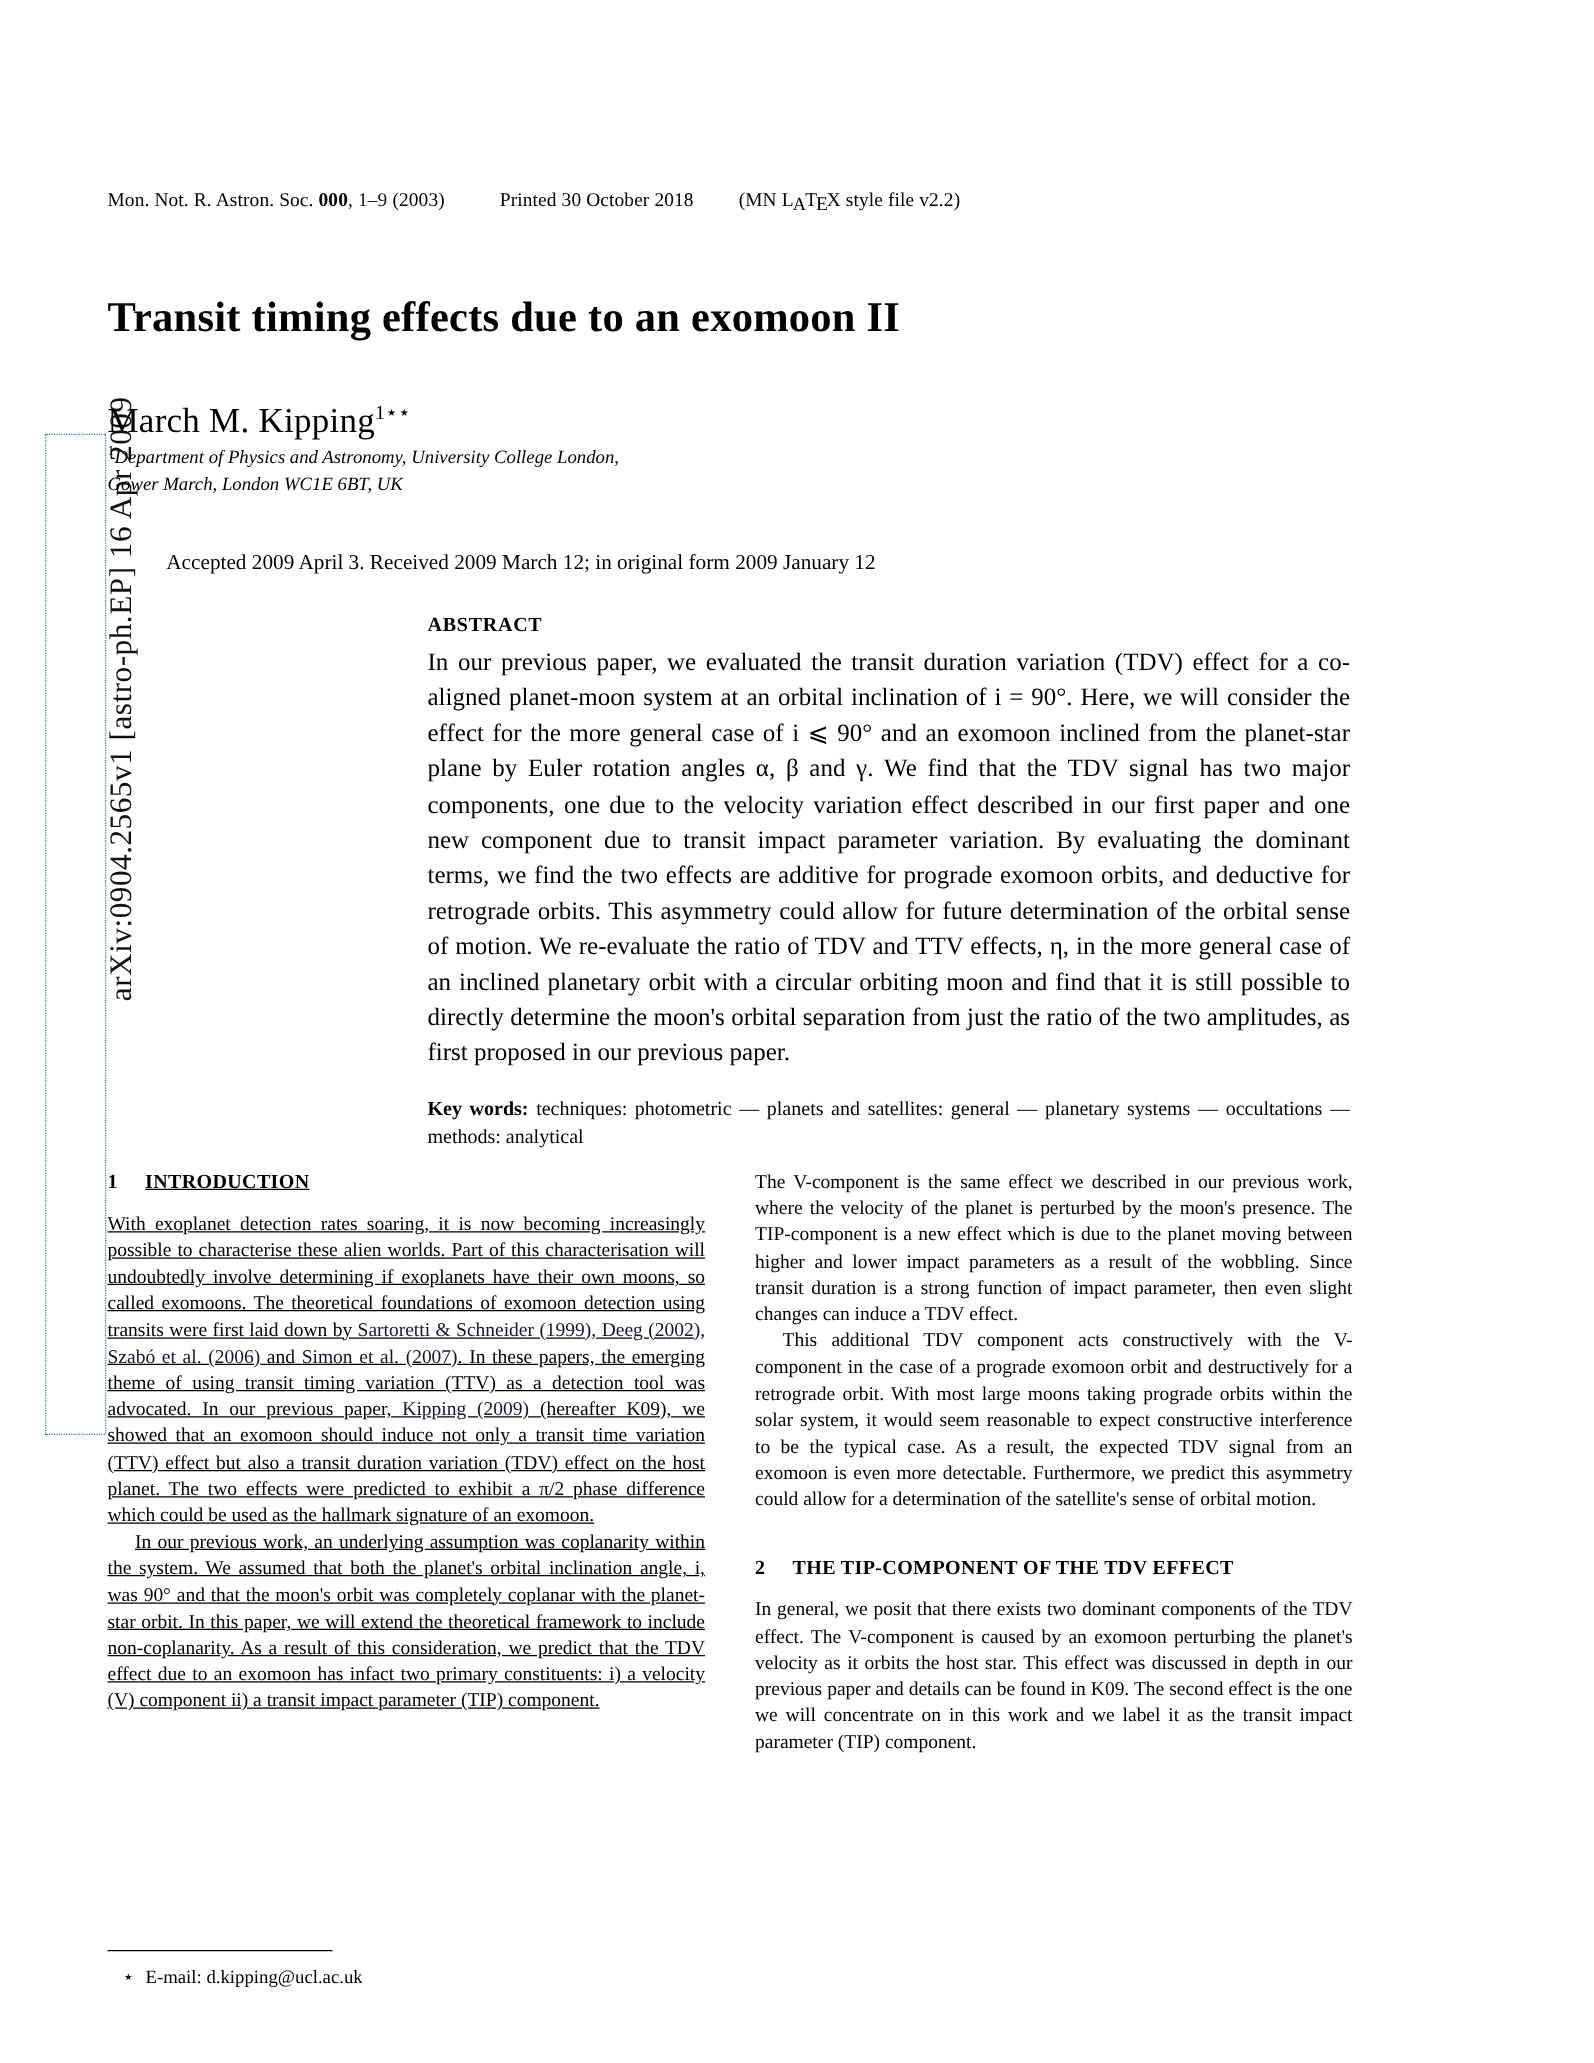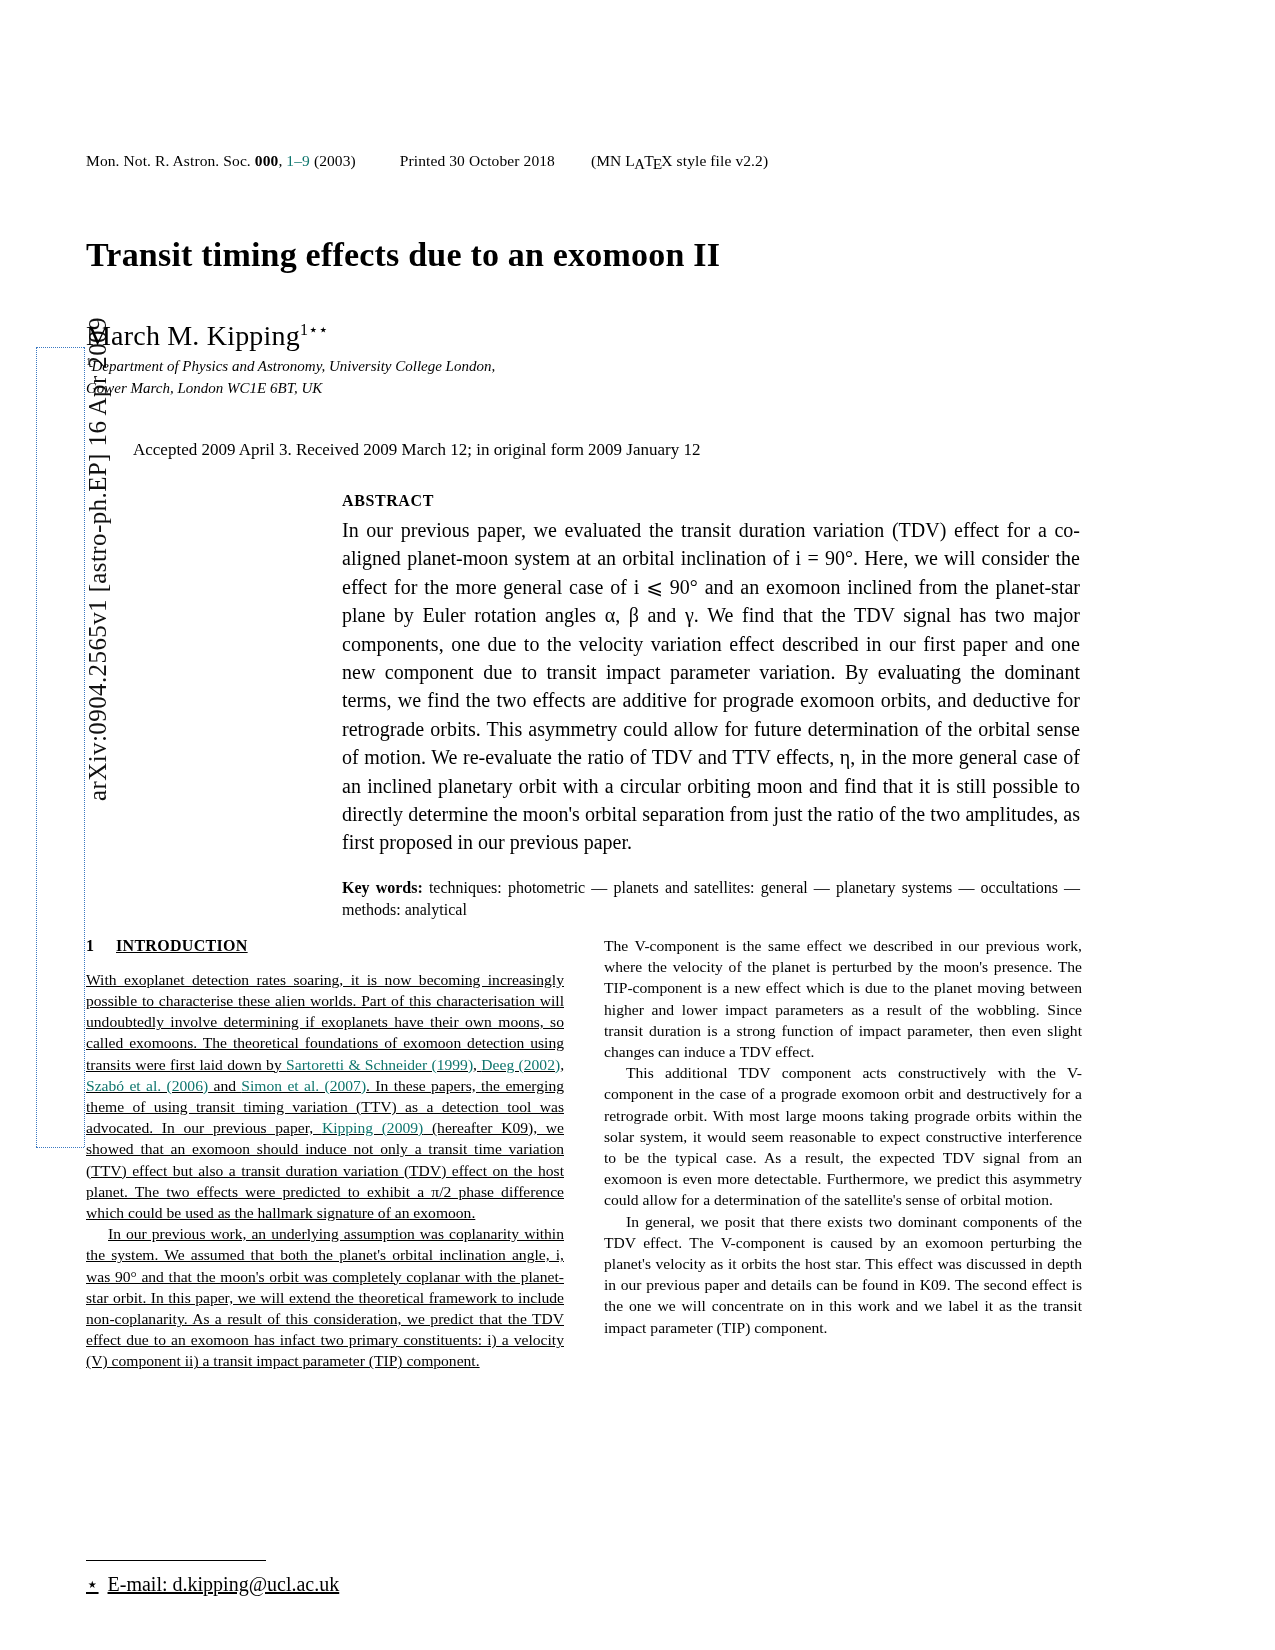--- a/index.html
+++ b/index.html
@@ -74,21 +74,21 @@
     position: absolute;
     left: 86px;
     top: 152px;
     width: 1000px;
     font-size: 15.5px;
     letter-spacing: 0.1px;
   }
   .runhead .bold { font-weight: bold; }
   .runhead .gap1 { display: inline-block; width: 36px; }
   .runhead .gap2 { display: inline-block; width: 28px; }
-  .link { color: #0f766e; text-decoration: none; }
+  .link { color: #0f172a; text-decoration: none; }
   .latex-e { display:inline-block; transform: translateY(3px) scale(0.95); margin: 0 -1px; }
   .tex-e { display:inline-block; transform: translateY(3px); margin: 0 -1px; }
 
   
   .title {
     position: absolute;
     left: 86px;
     top: 236px;
     width: 1050px;
     font-size: 34px;
@@ -183,24 +183,23 @@
 
   .footnote-rule {
     position: absolute;
     left: 86px;
     top: 1560px;
     width: 180px;
     border-top: 1px solid #000;
   }
   .footnote {
     position: absolute;
-    left: 86px;
+    left: 98px;
     top: 1572px;
-    font-size: 20px;
-    text-decoration: underline;
+    font-size: 15px;
   }
   .footnote .star { margin-right: 9px; }
 </style>
 </head>
 <body>
 
 <div class="page">
 
   <div class="stamp-border"></div>
   <div class="stamp-border2"></div>
@@ -244,20 +243,23 @@
     <div class="sec-head">
       <span class="num">1</span><span>INTRODUCTION</span>
     </div>
     <p class="para"><span>With exoplanet detection rates soaring, it is now becoming increasingly possible to characterise these alien worlds. Part of this characterisation will undoubtedly involve determining if exoplanets have their own moons, so called exomoons. The theoretical foundations of exomoon detection using transits were first laid down by </span><a class="link" href="#">Sartoretti &amp; Schneider (1999)</a><span>, </span><a class="link" href="#">Deeg (2002)</a><span>, </span><a class="link" href="#">Szabó et al. (2006)</a><span> and </span><a class="link" href="#">Simon et al. (2007)</a><span>. In these papers, the emerging theme of using transit timing variation (TTV) as a detection tool was advocated. In our previous paper, </span><a class="link" href="#">Kipping (2009)</a><span> (hereafter K09), we showed that an exomoon should induce not only a transit time variation (TTV) effect but also a transit duration variation (TDV) effect on the host planet. The two effects were predicted to exhibit a π/2 phase difference which could be used as the hallmark signature of an exomoon.</span></p>
     <p class="para">In our previous work, an underlying assumption was coplanarity within the system. We assumed that both the planet's orbital inclination angle, i, was 90° and that the moon's orbit was completely coplanar with the planet-star orbit. In this paper, we will extend the theoretical framework to include non-coplanarity. As a result of this consideration, we predict that the TDV effect due to an exomoon has infact two primary constituents: i) a velocity (V) component ii) a transit impact parameter (TIP) component.</p>
   </div>
 
   <div class="col col-right">
     <p class="para">The V-component is the same effect we described in our previous work, where the velocity of the planet is perturbed by the moon's presence. The TIP-component is a new effect which is due to the planet moving between higher and lower impact parameters as a result of the wobbling. Since transit duration is a strong function of impact parameter, then even slight changes can induce a TDV effect.</p>
     <p class="para">This additional TDV component acts constructively with the V-component in the case of a prograde exomoon orbit and destructively for a retrograde orbit. With most large moons taking prograde orbits within the solar system, it would seem reasonable to expect constructive interference to be the typical case. As a result, the expected TDV signal from an exomoon is even more detectable. Furthermore, we predict this asymmetry could allow for a determination of the satellite's sense of orbital motion.</p>
+    <div class="sec-head-2">
+      <span class="num">2</span><span class="txt">THE TIP-COMPONENT OF THE TDV EFFECT</span>
+    </div>
     <p class="para">In general, we posit that there exists two dominant components of the TDV effect. The V-component is caused by an exomoon perturbing the planet's velocity as it orbits the host star. This effect was discussed in depth in our previous paper and details can be found in K09. The second effect is the one we will concentrate on in this work and we label it as the transit impact parameter (TIP) component.</p>
   </div>
 
   <div class="footnote-rule"></div>
   <div class="footnote">
     <span class="star">⋆</span><span>E-mail: d.kipping@ucl.ac.uk</span>
   </div>
 
 </div>
 

